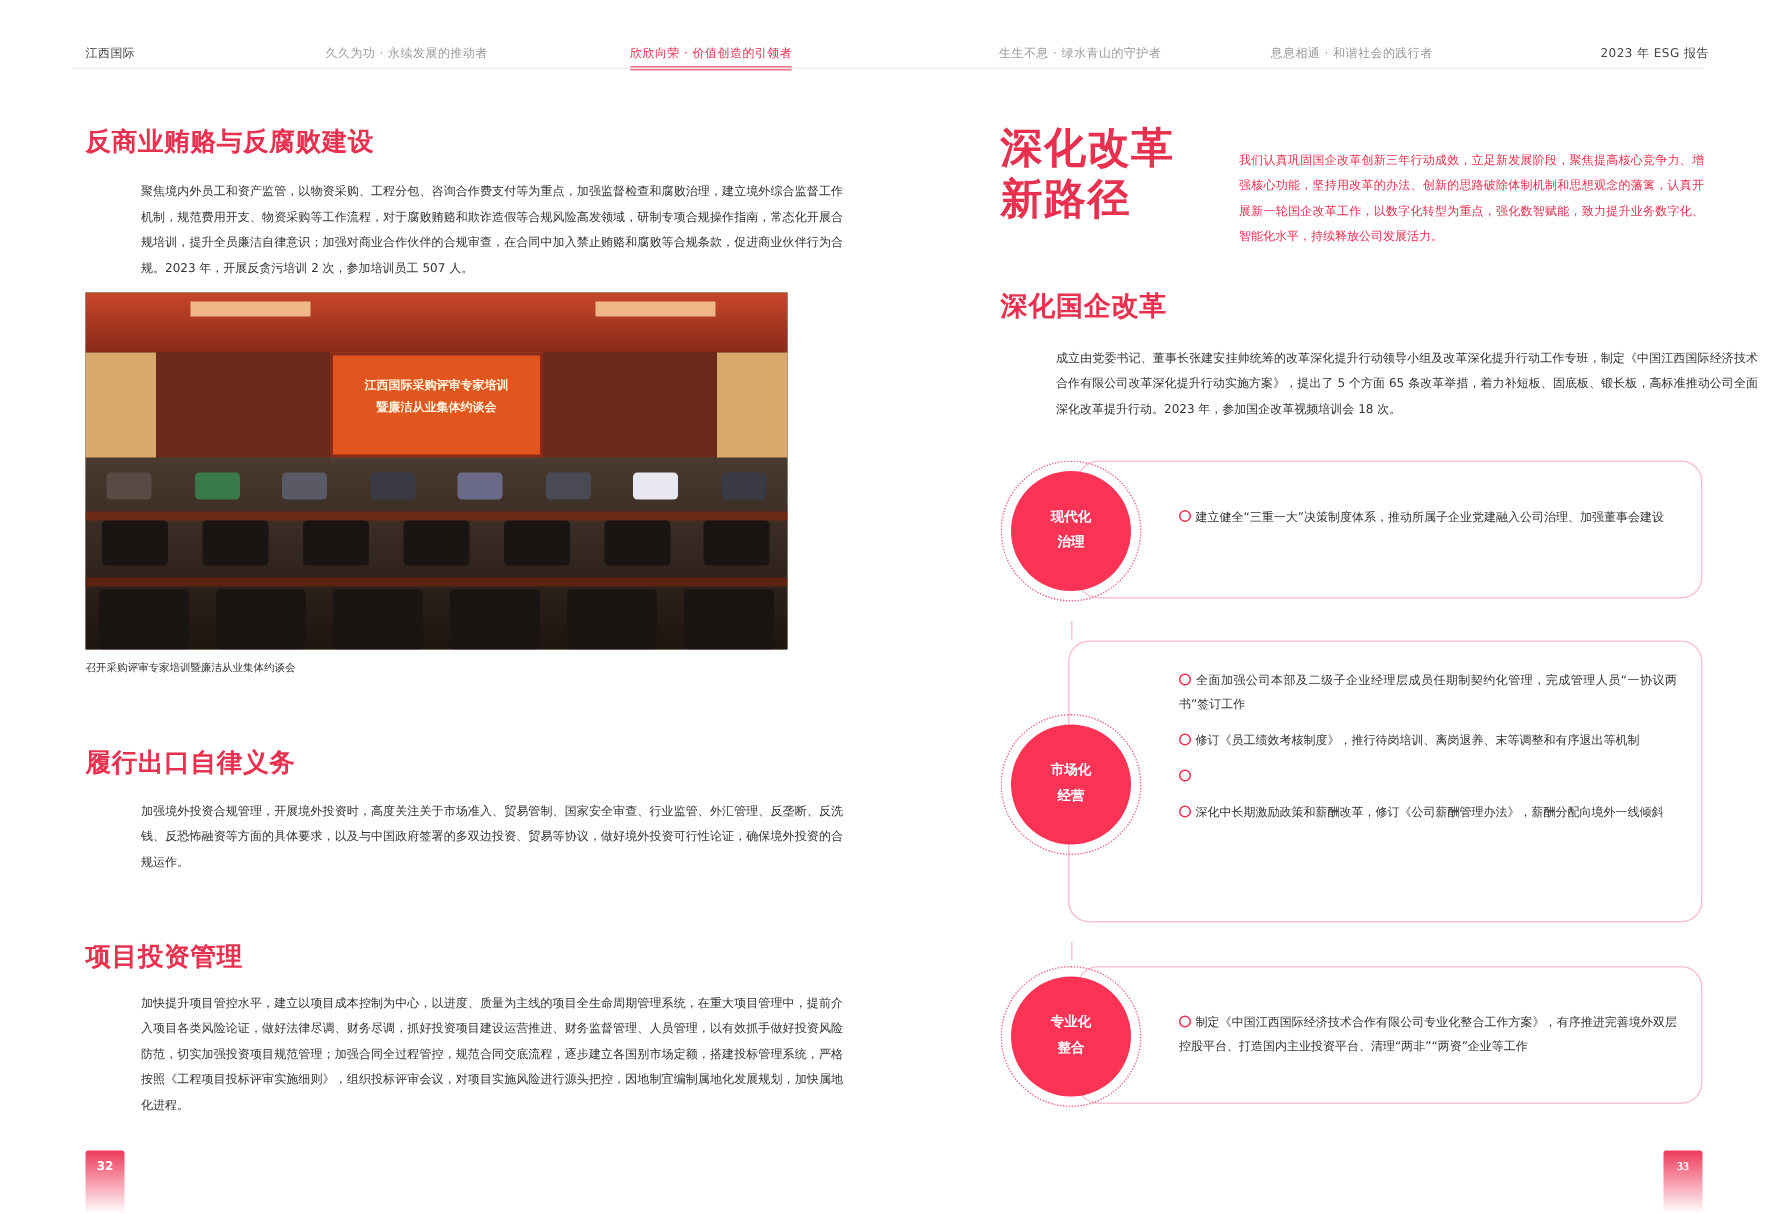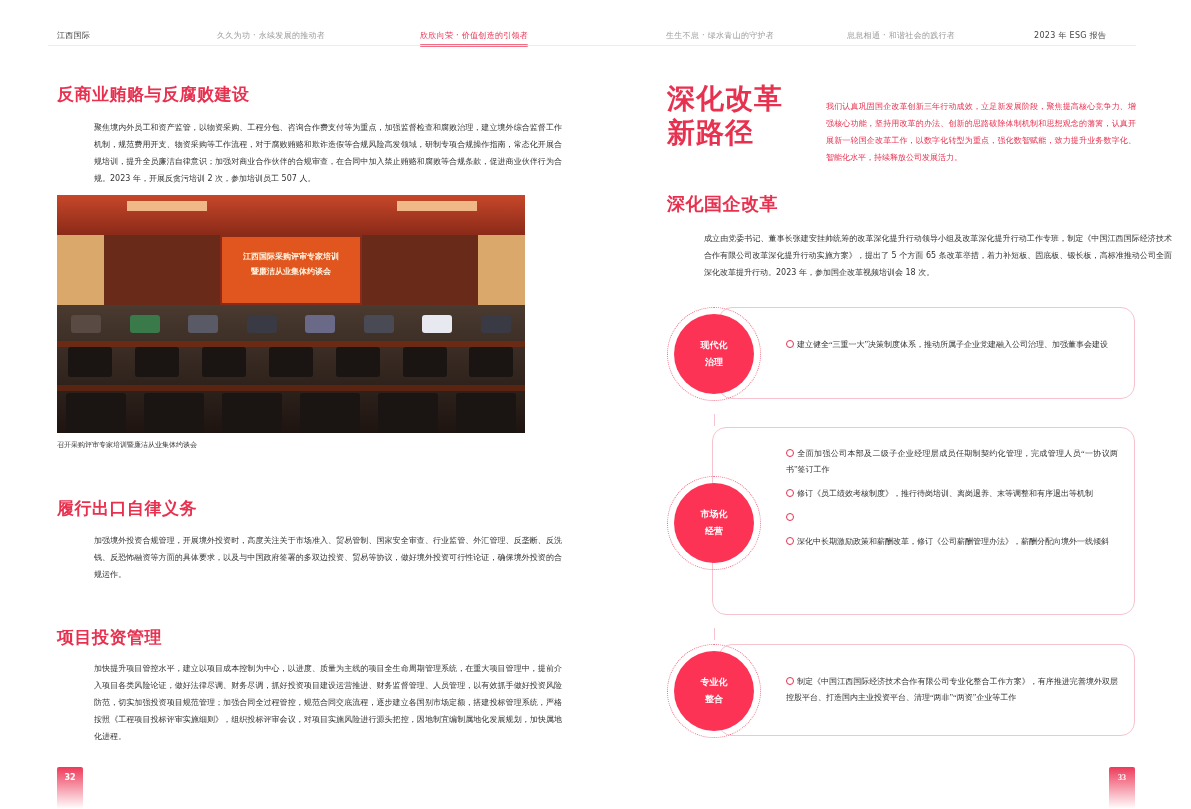--- a/index.html
+++ b/index.html
@@ -29,36 +29,36 @@
   .photo .desk { position: absolute; left: 0; width: 100%; height: 6px; background: #6a2a14; }
   .caption { position: absolute; left: 57px; top: 440px; font-size: 7px; color: #333; }
 
   .big-title { position: absolute; left: 667px; top: 82px; font-size: 28px; font-weight: bold; color: #e8304f; line-height: 34px; letter-spacing: 1px; }
   .intro { position: absolute; left: 826px; top: 82px; width: 310px; font-size: 8px; line-height: 17px; color: #e8304f; text-align: justify; margin-top: 16px; }
 
   .card { position: absolute; border: 1px solid #f7c3cf; border-radius: 14px; background: #fff; }
   .circle-wrap { position: absolute; width: 94px; height: 94px; border-radius: 50%; border: 1px dotted #f07088; }
   .circle { position: absolute; left: 6px; top: 6px; width: 80px; height: 80px; border-radius: 50%; background: #fd3355; color: #fff; font-size: 9px; font-weight: bold; text-align: center; line-height: 17px; display: flex; flex-direction: column; justify-content: center; }
   .bullets { position: absolute; font-size: 8px; line-height: 16px; color: #333; }
-  .bullet { position: relative; padding-left: 0; margin-bottom: 8px; text-align: justify; font-family: Liberation Serif, serif; }
+  .bullet { position: relative; padding-left: 0; margin-bottom: 8px; text-align: justify; }
   .bullet .ring { display: inline-block; width: 8px; height: 8px; border: 1.2px solid #e8304f; border-radius: 50%; margin-right: 3px; vertical-align: -1px; }
   .connector { position: absolute; width: 1px; height: 12px; background: #f7c3cf; }
 
   .pgnum { position: absolute; top: 767px; width: 26px; height: 42px; background: linear-gradient(#ee3a5a, #ffffff); color: #fff; font-size: 8px; font-weight: bold; text-align: center; padding-top: 6px; border-radius: 2px 2px 0 0; }
 </style>
 </head>
 <body>
 
 <div class="topnav">
   <span class="nav-item brand" style="left:57px;">江西国际</span>
   <span class="nav-item" style="left:217px;">久久为功 · 永续发展的推动者</span>
   <span class="nav-item active" style="left:420px;">欣欣向荣 · 价值创造的引领者</span>
   <span class="nav-item" style="left:666px;">生生不息 · 绿水青山的守护者</span>
   <span class="nav-item" style="left:847px;">息息相通 · 和谐社会的践行者</span>
-  <span class="nav-item report" style="left:1034px;">2023 年 ESG 报告</span>
+  <span class="nav-item report" style="left:1067px;">2023 年 ESG 报告</span>
   <div class="rule"></div>
 </div>
 
 <div class="h-sec" style="left:57px; top:83px;">反商业贿赂与反腐败建设</div>
 <div class="para" style="left:57px; top:119px; width:468px;">聚焦境内外员工和资产监管，以物资采购、工程分包、咨询合作费支付等为重点，加强监督检查和腐败治理，建立境外综合监督工作机制，规范费用开支、物资采购等工作流程，对于腐败贿赂和欺诈造假等合规风险高发领域，研制专项合规操作指南，常态化开展合规培训，提升全员廉洁自律意识；加强对商业合作伙伴的合规审查，在合同中加入禁止贿赂和腐败等合规条款，促进商业伙伴行为合规。2023 年，开展反贪污培训 2 次，参加培训员工 507 人。</div>
 
 <div class="photo">
   <div class="ceiling"></div>
   <div class="light1"></div>
   <div class="light2"></div>

